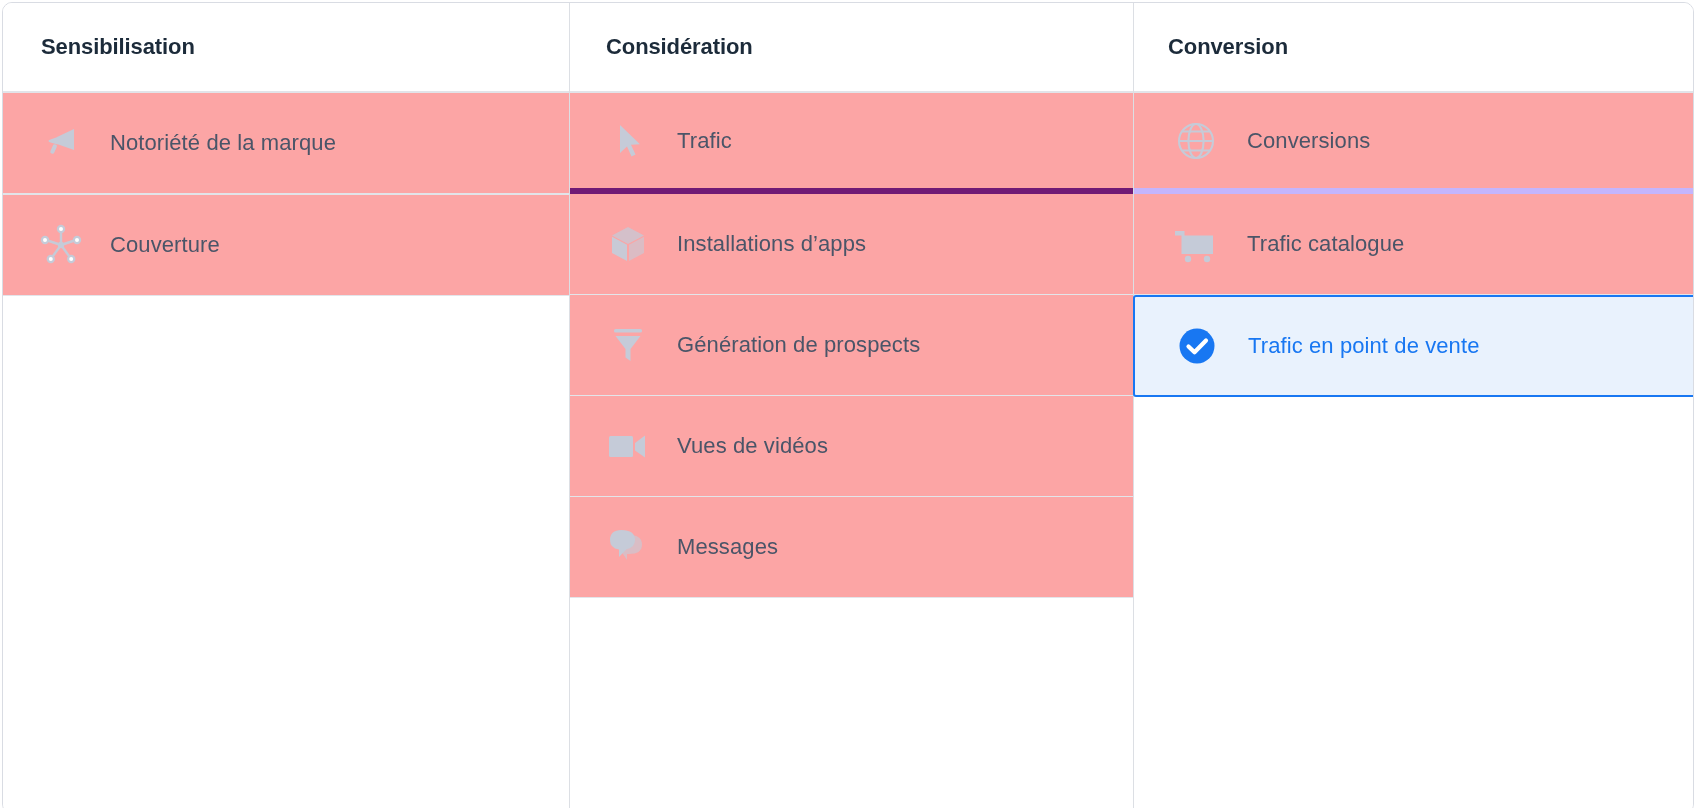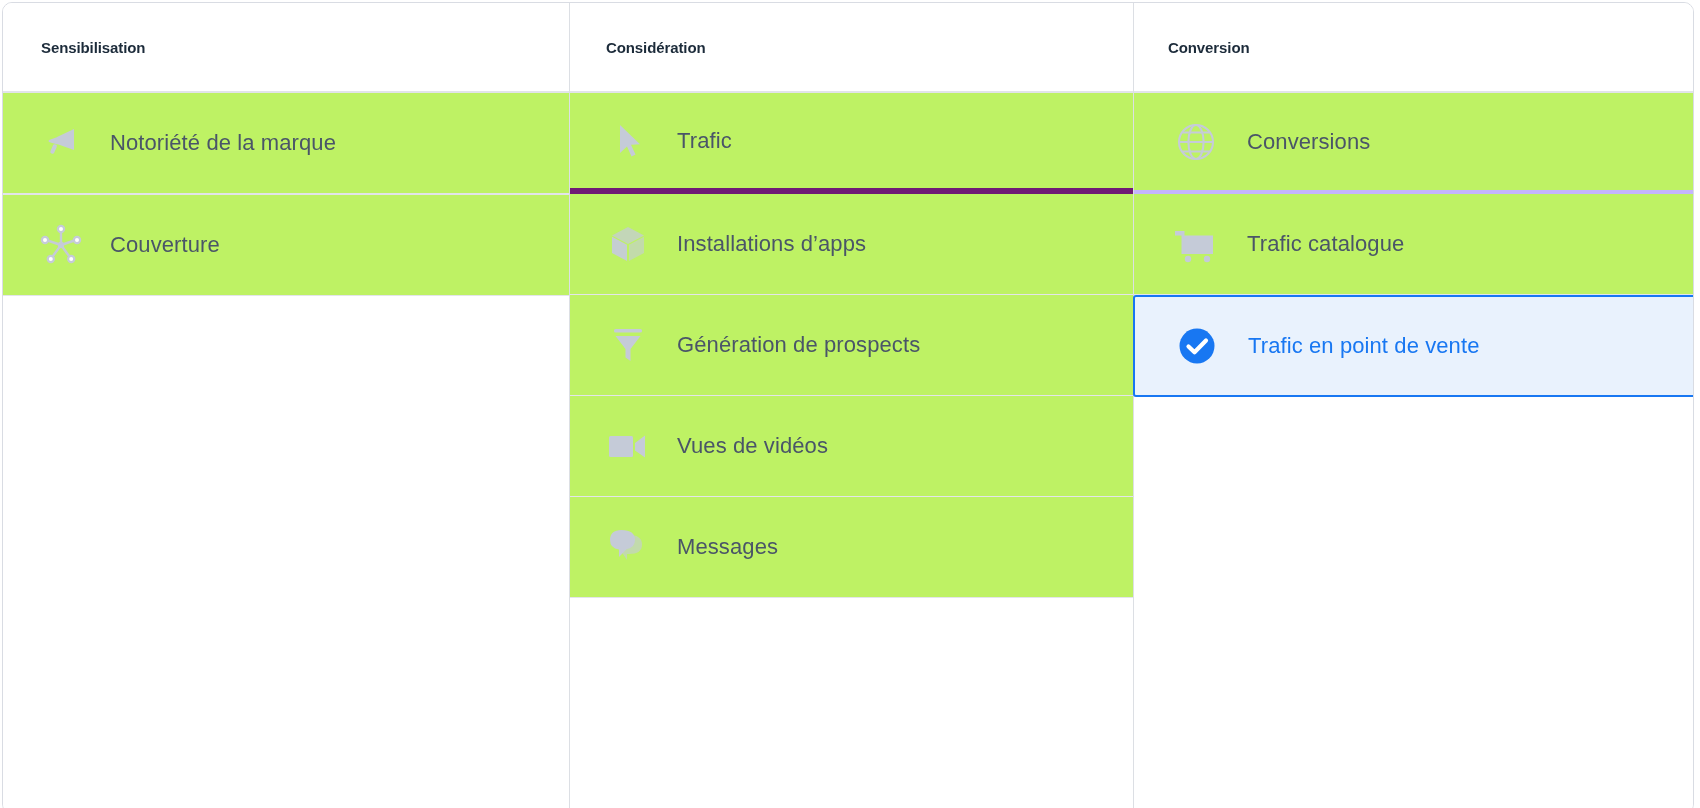--- a/index.html
+++ b/index.html
@@ -46,47 +46,47 @@
     display: flex;
     align-items: center;
     padding: 0 0 0 38px;
     border-bottom: 2px solid #e2e4e9;
   }
 
   .col-1 .column-header { padding-left: 36px; }
   .col-2 .column-header { padding-left: 34px; }
 
   .column-header-title {
-    font-size: 15px;
+    font-size: 22px;
     font-weight: bold;
     color: #1c2b3a;
     letter-spacing: -0.1px;
   }
 
   .objective-list {
     display: flex;
     flex-direction: column;
   }
 
   .objective-item {
     position: relative;
     height: 101px;
     display: flex;
     align-items: center;
     padding-left: 22px;
     border-bottom: 1px solid #e3e5ea;
-    background: #bef264;
+    background: #fca5a5;
     cursor: pointer;
   }
 
   .col-0 .objective-item:nth-child(1) { height: 102px; border-bottom: 2px solid #e2e4e9; }
   .col-0 .objective-item:nth-child(2) { height: 101px; border-bottom: 1px solid #e3e5ea; align-items: center; }
 
   .col-1 .objective-item:nth-child(1) { border-bottom: 6px solid #701a75; }
-  .col-2 .objective-item:nth-child(1) { border-bottom: 4px solid #c4b5fd; }
+  .col-2 .objective-item:nth-child(1) { border-bottom: 6px solid #c4b5fd; }
 
   .objective-item.is-selected {
     background: #e9f2fd;
     border: 2px solid #1877f2;
     border-radius: 3px;
     margin-left: -1px;
     width: 613px;
     height: 102px;
   }
 

